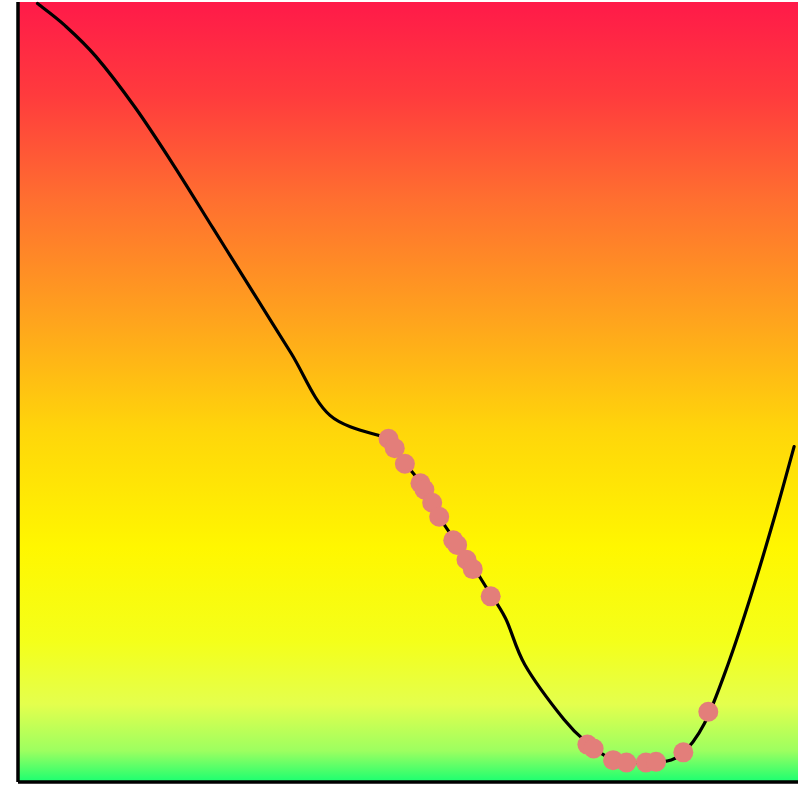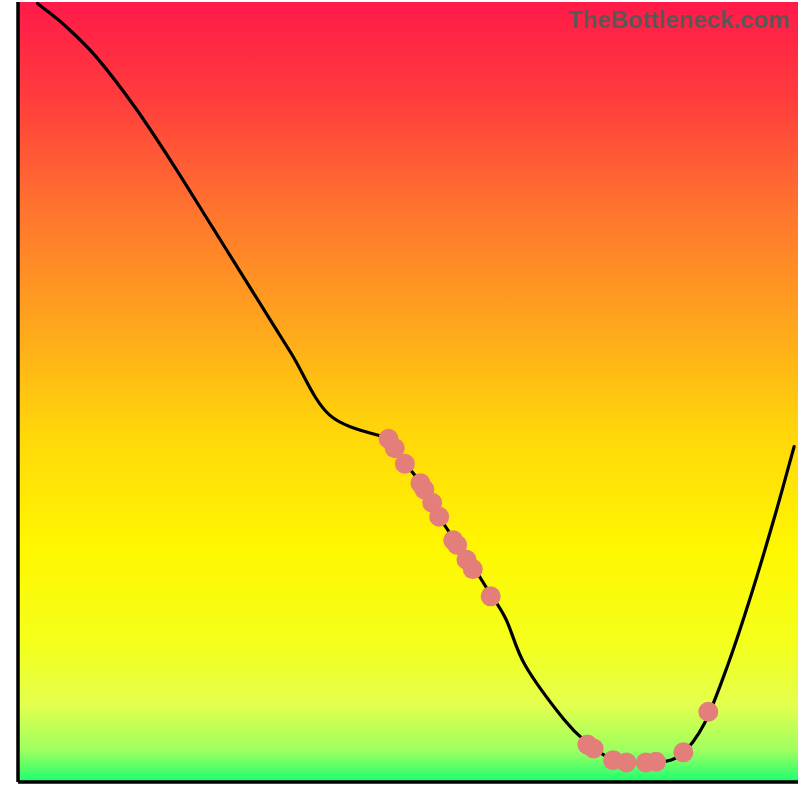--- a/index.html
+++ b/index.html
@@ -27,21 +27,20 @@
     font-family: Arial, sans-serif;
   }
   svg {
     display: block;
   }
 </style>
 </head>
 <body>
 
 <div class="chart-container">
-  <div class="watermark">TheBottleneck.com</div>
   <svg id="chart-svg" width="800" height="800" viewBox="0 0 800 800">
     <defs>
       <linearGradient id="bg-grad" x1="0" y1="0" x2="0" y2="1">
           <stop offset="0.0%" stop-color="#ff1a49"></stop>
           <stop offset="12.0%" stop-color="#ff3b3d"></stop>
           <stop offset="25.0%" stop-color="#ff6e30"></stop>
           <stop offset="40.0%" stop-color="#ffa11e"></stop>
           <stop offset="55.0%" stop-color="#ffd60a"></stop>
           <stop offset="70.0%" stop-color="#fff700"></stop>
           <stop offset="82.0%" stop-color="#f4ff1a"></stop>

